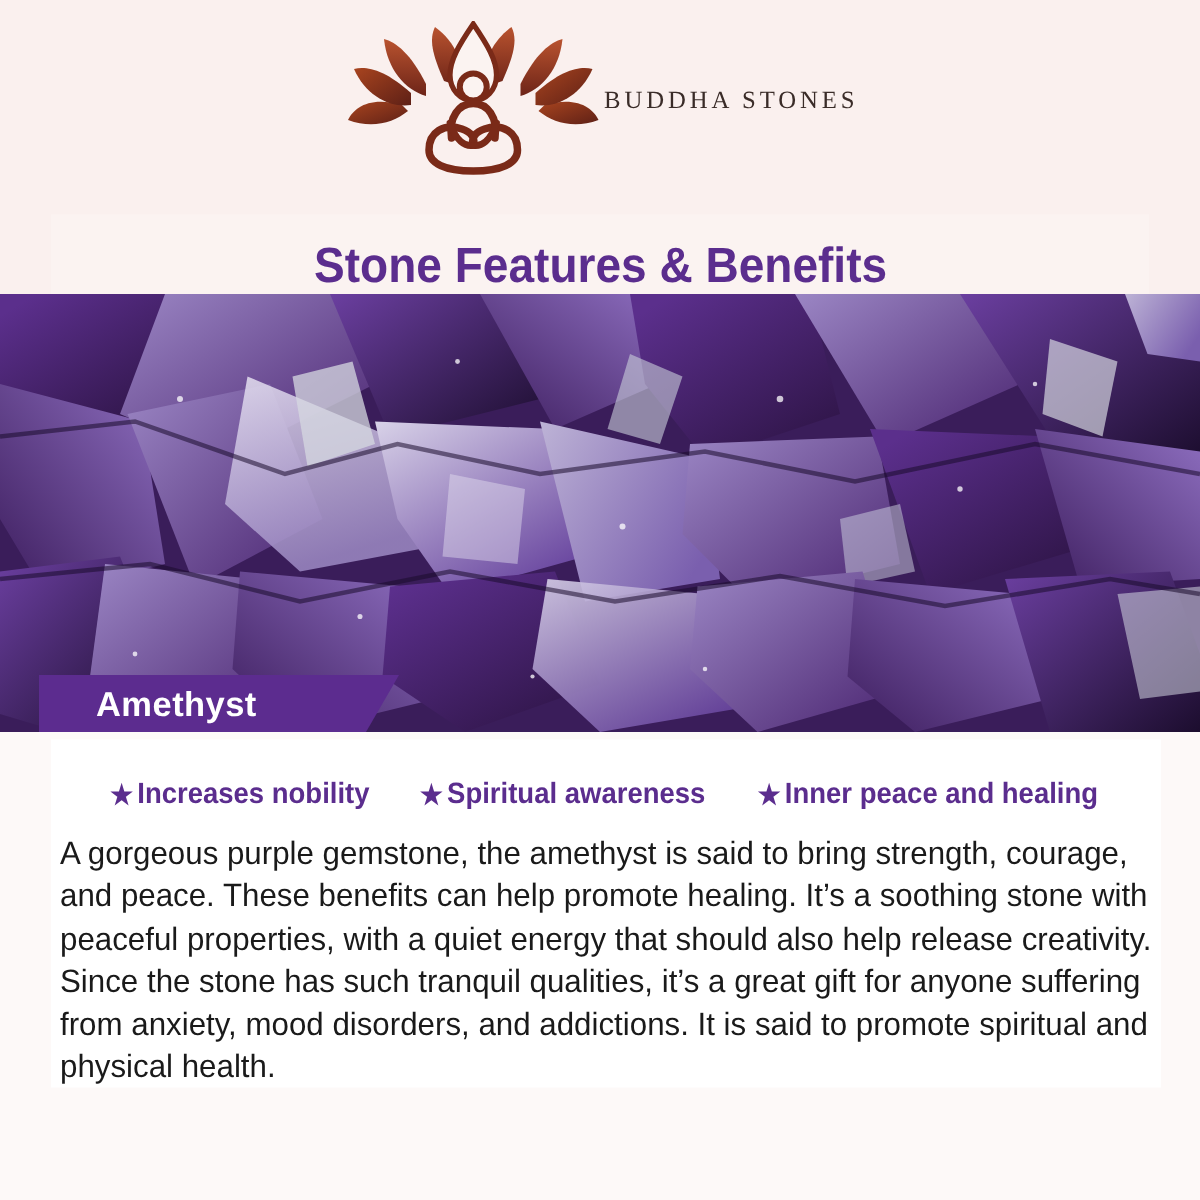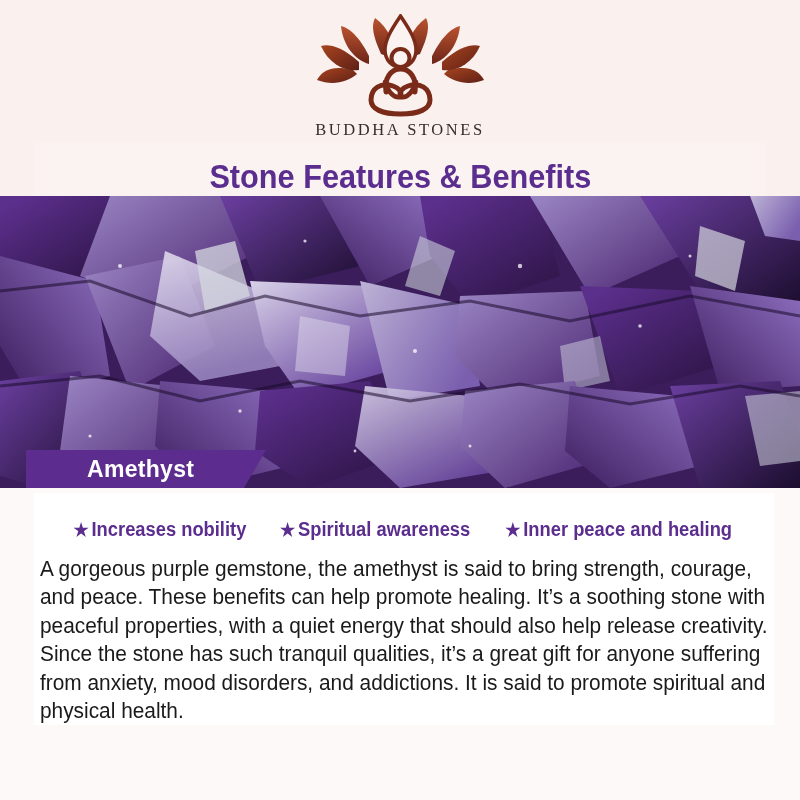--- a/index.html
+++ b/index.html
@@ -43,21 +43,21 @@
     background:transparent;
   }
 
   
   #header{
     position:absolute;left:0;top:0;width:800px;height:196px;
     background:#faf0ee;
     display:flex;flex-direction:column;align-items:center;
     padding-top:14px;box-sizing:border-box;
   }
-  #logo-wrap{display:flex;flex-direction:column;align-items:center;}
+  #logo-wrap{display:flex;align-items:center;}
   #lotus-icon{display:block;}
   #brand-name{
     margin-top:2px;
     font-family:"Liberation Serif", serif;
     font-size:16.5px;letter-spacing:2.6px;
     color:#3a2c28;font-weight:400;
   }
   #title-bar{
     position:absolute;left:34px;top:143px;width:732px;height:53px;
     background:#fbf3f1;
@@ -84,21 +84,21 @@
 
   
   #stone-ribbon{
     position:absolute;left:26px;top:450px;width:240px;height:38px;
     background:#5c2c8f;
     clip-path:polygon(0 0,100% 0,calc(100% - 22px) 100%,0 100%);
     display:flex;align-items:center;
   }
   #stone-name{
     color:#ffffff;font-size:23px;font-weight:bold;
-    padding-left:61px;letter-spacing:0.3px;
+    padding-left:38px;letter-spacing:0.3px;
     font-family:"Liberation Sans", sans-serif;
     text-align:center;
   }
 
   
   #content{
     position:absolute;left:0;top:488px;width:800px;height:312px;
     background:#fdf9f8;
   }
   #content-inner{

